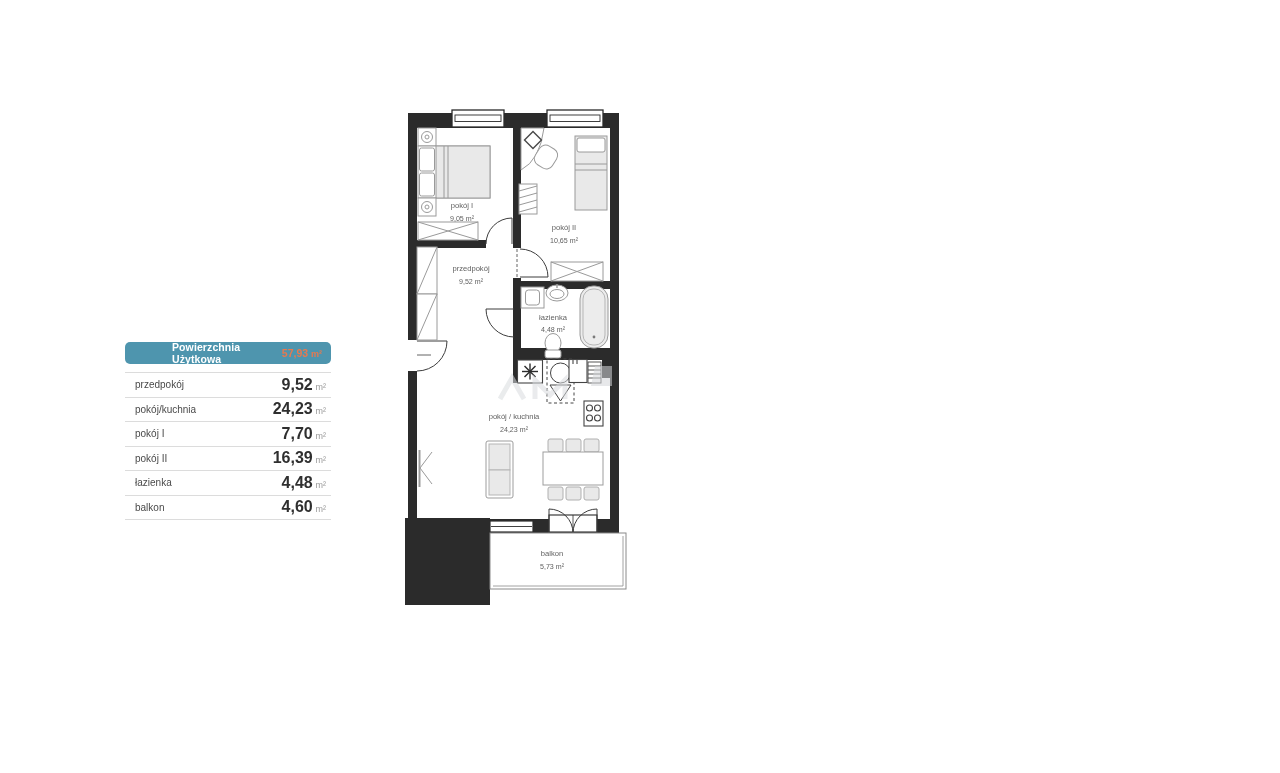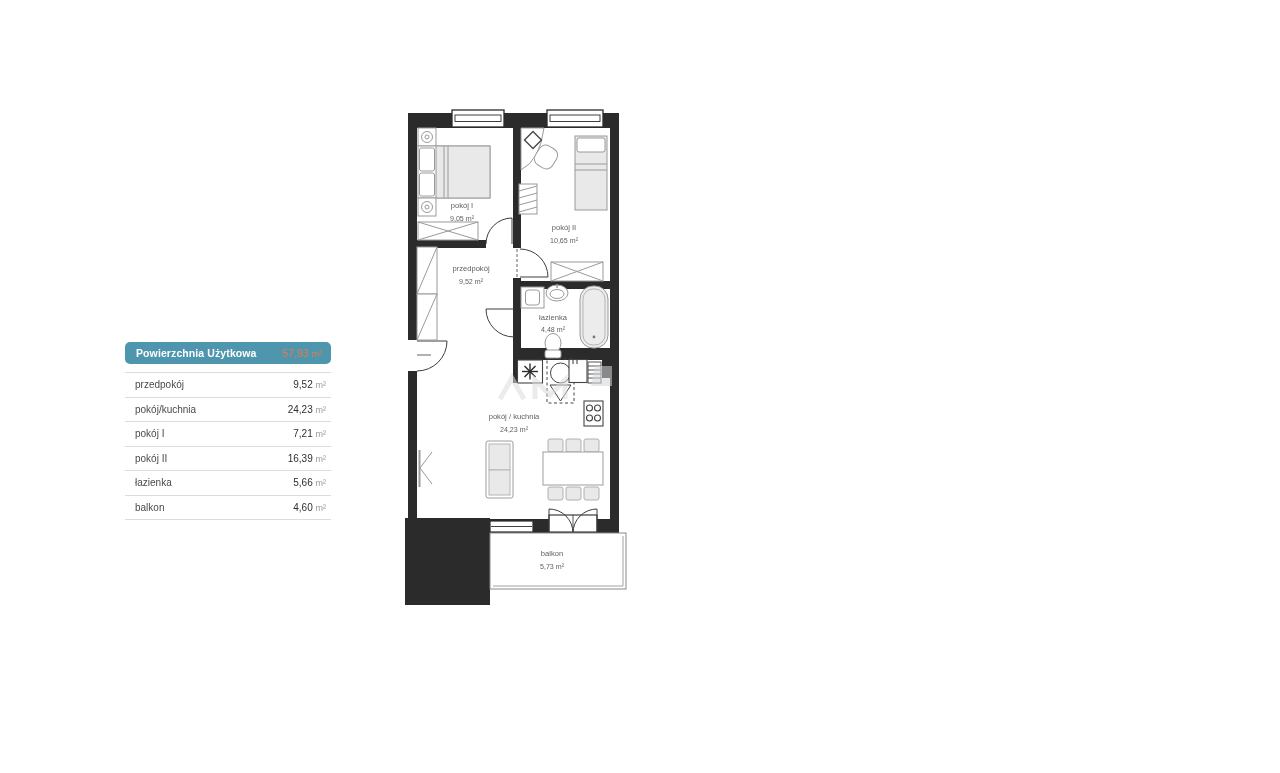--- a/index.html
+++ b/index.html
@@ -3,28 +3,28 @@
 <meta charset="utf-8">
 <style>
   * { margin:0; padding:0; box-sizing:border-box; }
   html,body { width:1280px; height:773px; background:#ffffff;
     font-family:"Liberation Sans", sans-serif; position:relative; overflow:hidden; }
 
   
   .legend { position:absolute; left:125px; top:342px; width:206px; }
   .legend-header { display:flex; justify-content:space-between; align-items:center;
     background:#4e95ae; border-radius:5px; height:22px; padding:0 9px 0 11px; }
-  .legend-header .lbl { color:#ffffff; font-weight:bold; font-size:10.5px; letter-spacing:.1px; }
-  .legend-header .valwrap { color:#e8794e; font-weight:normal; font-size:10.5px; }
+  .legend-header .lbl { color:#ffffff; font-weight:bold; font-size:10.5px; letter-spacing:.1px;margin-left:36px; }
+  .legend-header .valwrap { color:#e8794e; font-weight:bold; font-size:10.5px; }
   .legend-header .unit { font-size:9px; }
   .legend-rows { margin-top:8px; border-top:1px solid #dcdcdc; }
   .lrow { display:flex; justify-content:space-between; align-items:center;
     height:24.5px; border-bottom:1px solid #dcdcdc; padding:0 5px 0 10px;
     font-size:10px; color:#4a4a4a; }
-  .lrow .val { font-weight:normal; color:#2f2f2f; font-size:10px; }
+  .lrow .val { font-weight:bold; color:#2f2f2f; font-size:16px; }
   .lrow .unit { color:#9a9a9a; font-weight:normal; font-size:9px; }
 
   
   .plan { position:absolute; left:400px; top:105px; width:235px; height:505px; }
   svg text { font-family:"Liberation Sans", sans-serif; fill:#5f5f5f; }
   .rname { font-size:7.6px; }
   .rarea { font-size:7.1px; }
 </style>
 </head>
 <body>
@@ -38,29 +38,29 @@
     <div class="lrow">
       <span>przedpokój</span>
       <span><span class="val">9,52</span>&nbsp;<span class="unit">m²</span></span>
     </div>
     <div class="lrow">
       <span>pokój/kuchnia</span>
       <span><span class="val">24,23</span>&nbsp;<span class="unit">m²</span></span>
     </div>
     <div class="lrow">
       <span>pokój I</span>
-      <span><span class="val">7,21</span>&nbsp;<span class="unit">m²</span></span>
+      <span><span class="val">7,70</span>&nbsp;<span class="unit">m²</span></span>
     </div>
     <div class="lrow">
       <span>pokój II</span>
       <span><span class="val">16,39</span>&nbsp;<span class="unit">m²</span></span>
     </div>
     <div class="lrow">
       <span>łazienka</span>
-      <span><span class="val">5,66</span>&nbsp;<span class="unit">m²</span></span>
+      <span><span class="val">4,48</span>&nbsp;<span class="unit">m²</span></span>
     </div>
     <div class="lrow">
       <span>balkon</span>
       <span><span class="val">4,60</span>&nbsp;<span class="unit">m²</span></span>
     </div>
   </div>
 </div>
 
 <div class="plan">
 <svg width="235" height="505" viewBox="400 105 235 505">

